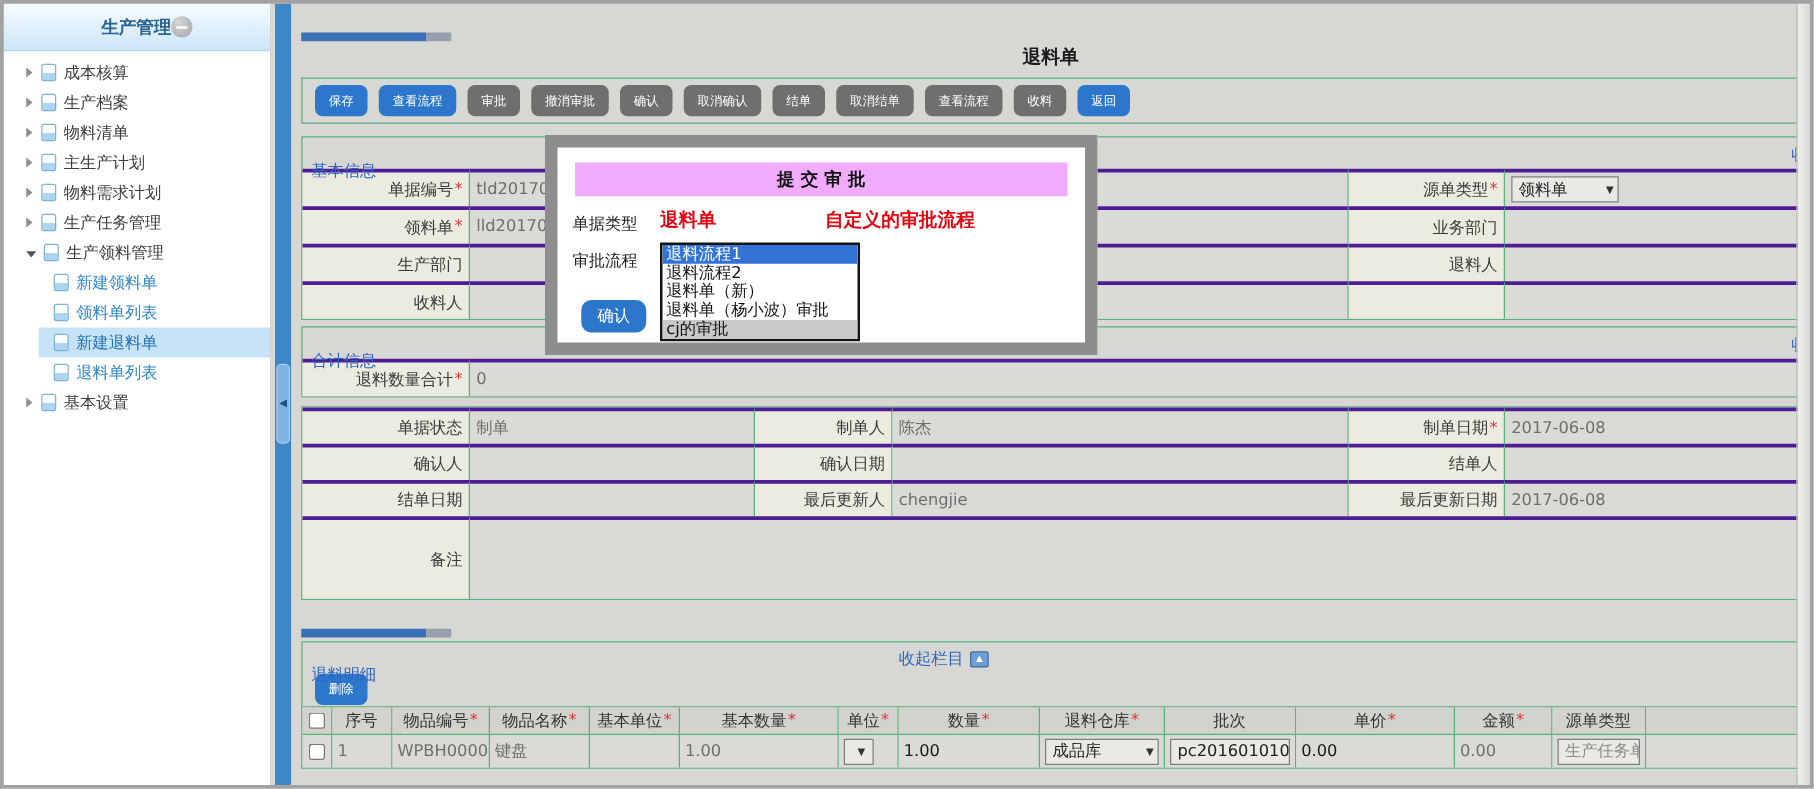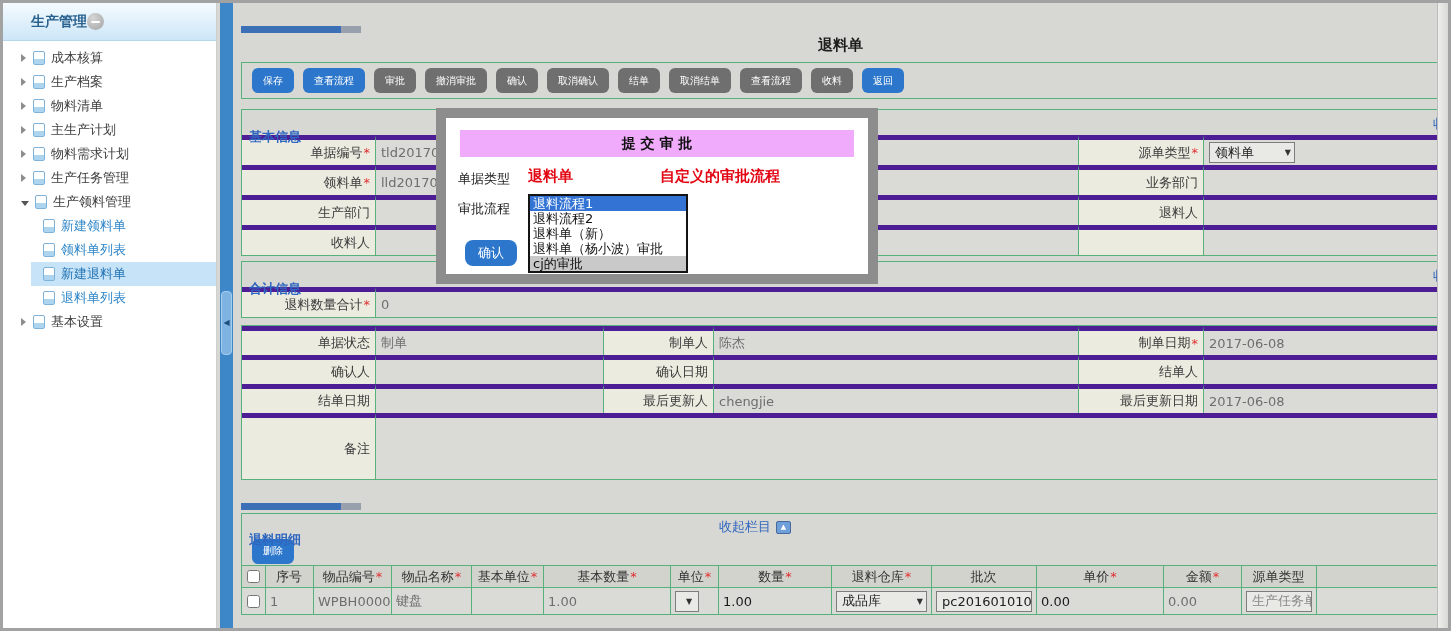--- a/index.html
+++ b/index.html
@@ -6,21 +6,21 @@
   html,body { background:#e8e8e8; }
   body { font-family:"DejaVu Sans","Liberation Sans",sans-serif; font-size:13px; }
   .window { position:relative; width:1451px; height:631px; background:#d7d7d3;
             border:3px solid #a2a2a2; overflow:hidden; }
 
   
   .sidebar { position:absolute; left:0; top:0; width:214px; height:100%;
              background:#fff; border-right:1px solid #cfcfcf; }
   .sb-header { height:38px; background:linear-gradient(#f4fbff,#cde6f7);
                border-bottom:1px solid #b5d6ec; display:flex; align-items:center;
-               justify-content:flex-start; padding:0 12px 0 28px; }
+               justify-content:center; padding:0 12px 0 28px; }
   .sb-title { font-weight:bold; color:#2a628f; font-size:14px; }
   .minus-circle { width:17px; height:17px; border-radius:50%;
                   background:radial-gradient(circle at 35% 30%, #d6d6d6, #a3a3a3);
                   display:flex; align-items:center; justify-content:center; cursor:pointer; }
   .minus-bar { width:9px; height:2px; background:#fff; border-radius:1px; }
   .tree { padding-top:5px; }
   .tree-item { height:24px; display:flex; align-items:center; cursor:pointer; }
   .tree-item.lvl1 { padding-left:18px; }
   .tree-item.lvl2 { margin-left:28px; padding-left:12px; }
   .tree-item.selected { background:#c7e3f7; }
@@ -58,26 +58,26 @@
   .toolbar { position:absolute; top:59px; left:0; width:100%; height:37px;
              border:1px solid #57b17b; display:flex; align-items:center; gap:9px; padding:0 10px; }
   .btn { height:25px; padding:0 11px; border:none; border-radius:6px; color:#fff;
          font-size:10px; font-family:inherit; cursor:pointer; white-space:nowrap; }
   .btn.primary { background:#2c77cb; }
   .btn.secondary { background:#6f6f6f; }
 
   .section { position:absolute; left:0; width:100%; border:1px solid #57b17b; }
   .sec-basic { top:106px; } .sec-total { top:258px; } .sec-remark { top:322px; } .sec-detail { top:510px; }
   .sec-hdr { position:relative; height:25px; display:flex; align-items:center; padding-left:7px; }
-  .sec-title { color:#2f66c0; font-weight:bold; font-size:13px;margin-top:29px; }
+  .sec-title { color:#2f66c0; font-weight:normal; font-size:13px;margin-top:29px; }
   .hdr-clip { position:absolute; right:0; top:5px; width:6px; overflow:hidden;
               white-space:nowrap; color:#2f66c0; font-size:13px; }
 
   .grid { display:grid; }
-  .cell { display:flex; align-items:center; border-top:5px solid #4c1d95;
+  .cell { display:flex; align-items:center; border-top:3px solid #4c1d95;
           border-right:1px solid #57b17b; padding:0 5px; overflow:hidden; }
   .cell.nbr { border-right:none; }
   .cell.lab { background:#ebebe0; justify-content:flex-end; color:#3a3a3a; text-align:right; }
   .cell.val { background:#dadad6; color:#6e6e6e; }
   .req { color:#e03131; margin-left:1px; }
   .basic-grid  { grid-template-columns:134px 703px 125px 1fr; grid-auto-rows:30px; }
   .total-grid  { grid-template-columns:134px 1fr; grid-auto-rows:30px; }
   .remark-grid { grid-template-columns:134px 228px 110px 365px 125px 1fr;
                  grid-template-rows:29px 29px 29px 66px; }
   .note-val { grid-column:2 / -1; }

